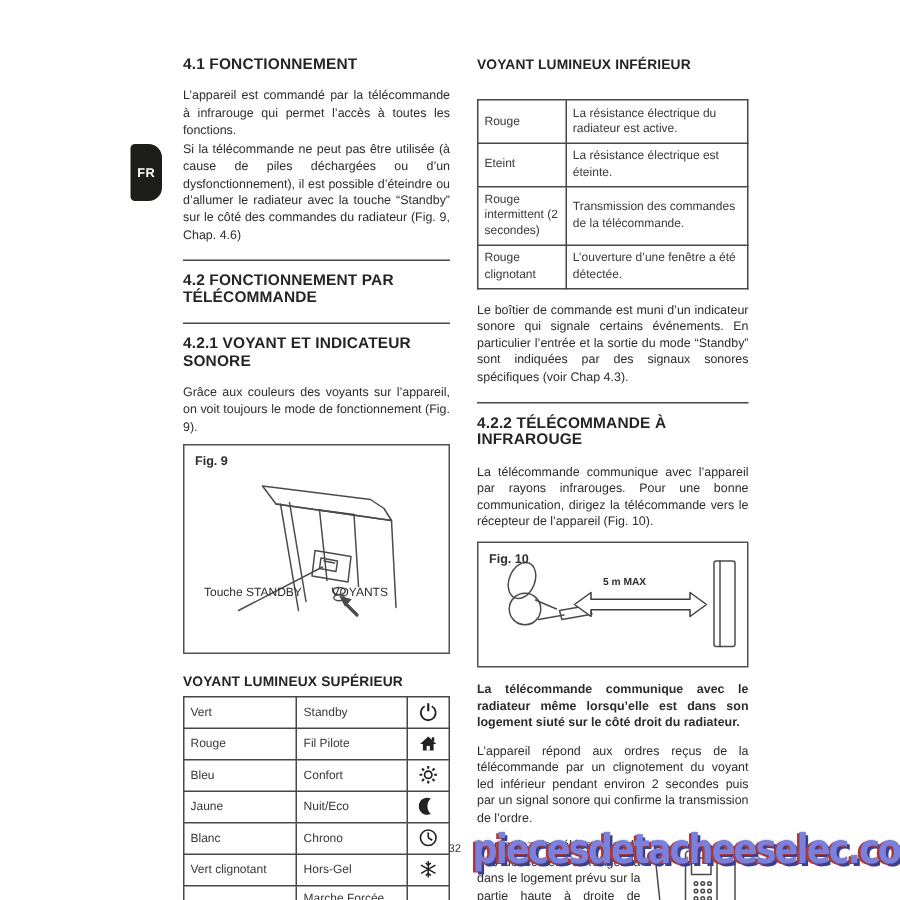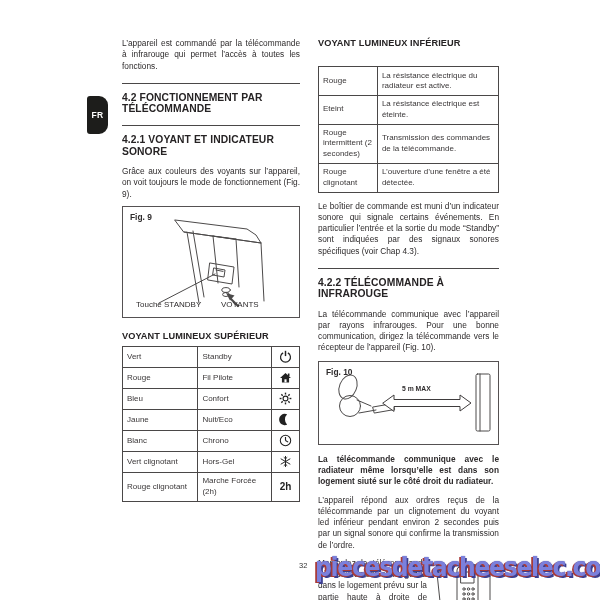--- a/index.html
+++ b/index.html
@@ -36,37 +36,39 @@
   }
   .pagenum{position:absolute;left:299px;top:561px;font-size:7.5px;color:#333;}
   .watermark{
     position:absolute;left:315px;top:551px;font-size:27px;font-weight:bold;
     font-family:"DejaVu Sans","Liberation Sans",sans-serif;
     color:#7b80dc;letter-spacing:-1.5px;white-space:nowrap;
     transform:scaleX(.87);transform-origin:left top;
     text-shadow:-2px 1px 0 #a83a38, 2px 2px 0 #3c3f90, 0 0 1px #3c3f90;
     z-index:9;
   }
-  .fig9{height:112px;margin-top:6px;}
+  .fig9{height:140px;margin-top:6px;}
   .fig10{height:84px;margin:7px 0 9px;}
   .figbox svg.drawing{position:absolute;inset:0;width:100%;height:100%;}
   .fig11-wrap{float:right;width:66px;margin:0 0 2px 6px;text-align:center;}
   .fig11-wrap svg{width:64px;height:76px;display:block;margin:0 auto;}
   .arrowlabel{position:absolute;left:83px;top:23px;font-size:6.8px;font-weight:bold;}
   .tbl-sup{margin-top:2px;}
 </style>
 </head>
 <body>
 
 <div class="page">
 
   <div class="fr-tab">FR</div>
 
   <div class="col col-left">
+    <h2 class="section">4.1 FONCTIONNEMENT</h2>
     <p class="body">L’appareil est commandé par la télécommande à infrarouge qui permet l’accès à toutes les fonctions.</p>
+    <p class="body">Si la télécommande ne peut pas être utilisée (à cause de piles déchargées ou d’un dysfonctionnement), il est possible d’éteindre ou d’allumer le radiateur avec la touche “Standby” sur le côté des commandes du radiateur (Fig. 9, Chap. 4.6)</p>
 
     <hr class="rule">
     <h2 class="section">4.2 FONCTIONNEMENT PAR TÉLÉCOMMANDE</h2>
 
     <hr class="rule">
     <h2 class="section">4.2.1 VOYANT ET INDICATEUR SONORE</h2>
     <p class="body">Grâce aux couleurs des voyants sur l’appareil, on voit toujours le mode de fonctionnement (Fig. 9).</p>
 
     <div class="figbox fig9">
       <svg class="drawing" viewBox="0 0 176 110" fill="none" stroke="#4c4a4a" stroke-width="1" stroke-linejoin="round" stroke-linecap="round">

